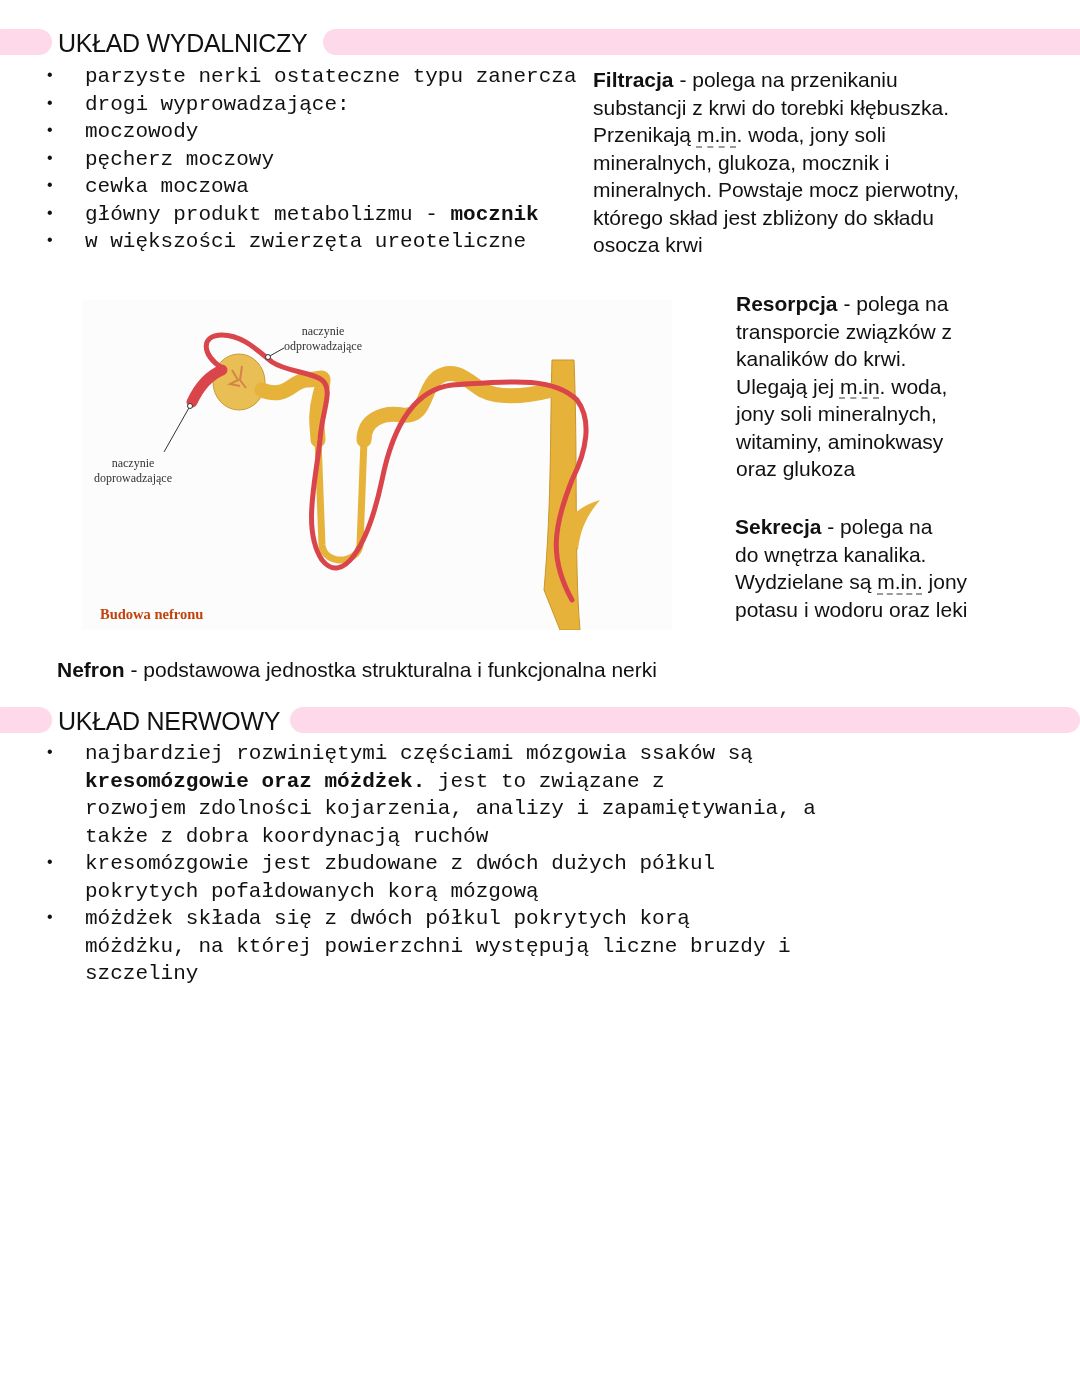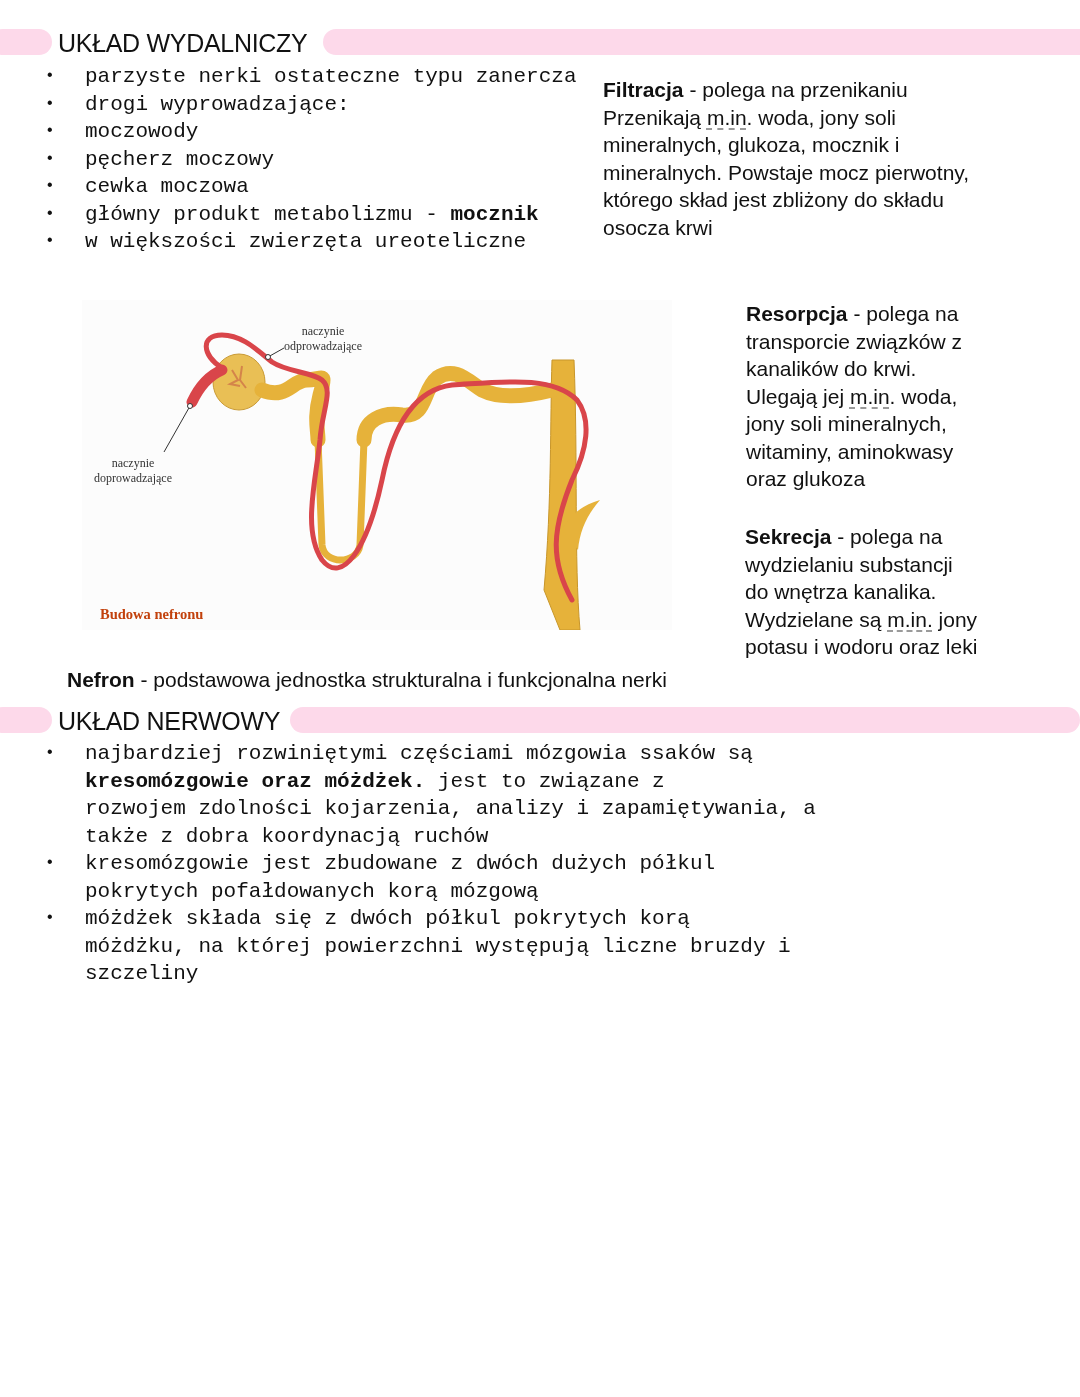--- a/index.html
+++ b/index.html
@@ -16,21 +16,21 @@
   }
   ul.bullets {
     position: absolute; margin: 0; padding: 0; list-style: none;
     font-size: 21px; line-height: 27.5px; font-family: Liberation Mono, monospace;
   }
   ul.bullets li { position: relative; padding-left: 40px; }
   ul.bullets li::before {
     content: "•"; position: absolute; left: 0; top: 0; font-size: 16px;
   }
   .para {
-    position: absolute; font-size: 21px; line-height: 27.5px; margin: 10px;
+    position: absolute; font-size: 21px; line-height: 27.5px; margin: 0;
   }
   .dotted { text-decoration: underline dashed #9a9a9a; text-underline-offset: 4px; }
   .figure {
     position: absolute; left: 82px; top: 300px; width: 590px; height: 330px;
     background: #fcfcfc;
   }
   .fig-label { position: absolute; font-family: "Liberation Serif", serif; color: #333; font-size: 12px; line-height: 15px; text-align: center; }
   .fig-caption { position: absolute; font-family: "Liberation Serif", serif; font-weight: bold; font-size: 14.5px; color: #c2410c; }
 </style>
 </head>
@@ -45,20 +45,21 @@
   <li><span>drogi wyprowadzające:</span></li>
   <li><span>moczowody</span></li>
   <li><span>pęcherz moczowy</span></li>
   <li><span>cewka moczowa</span></li>
   <li><span>główny produkt metabolizmu - </span><b>mocznik</b></li>
   <li><span>w większości zwierzęta ureoteliczne</span></li>
 </ul>
 
 <div class="para" style="left:593px; top:66px;">
   <div><b>Filtracja</b><span> - polega na przenikaniu</span></div>
+  <div>substancji z krwi do torebki kłębuszka.</div>
   <div><span>Przenikają </span><span class="dotted">m.in</span><span>. woda, jony soli</span></div>
   <div>mineralnych, glukoza, mocznik i</div>
   <div>mineralnych. Powstaje mocz pierwotny,</div>
   <div>którego skład jest zbliżony do składu</div>
   <div>osocza krwi</div>
 </div>
 
 <div class="figure">
   <svg width="590" height="330" viewBox="0 0 590 330">
 
@@ -98,21 +99,20 @@
   <div>transporcie związków z</div>
   <div>kanalików do krwi.</div>
   <div><span>Ulegają jej </span><span class="dotted">m.in</span><span>. woda,</span></div>
   <div>jony soli mineralnych,</div>
   <div>witaminy, aminokwasy</div>
   <div>oraz glukoza</div>
 </div>
 
 <div class="para" style="left:735px; top:513px;">
   <div><b>Sekrecja</b><span> - polega na</span></div>
-  <div>wydzielaniu substancji</div>
   <div>do wnętrza kanalika.</div>
   <div><span>Wydzielane są </span><span class="dotted">m.in.</span><span> jony</span></div>
   <div>potasu i wodoru oraz leki</div>
 </div>
 
 <div class="para" style="left:57px; top:656px;">
   <b>Nefron</b><span> - podstawowa jednostka strukturalna i funkcjonalna nerki</span>
 </div>
 
 <div class="pink-bar" style="left:-10px; top:707px; width:62px;"></div>

